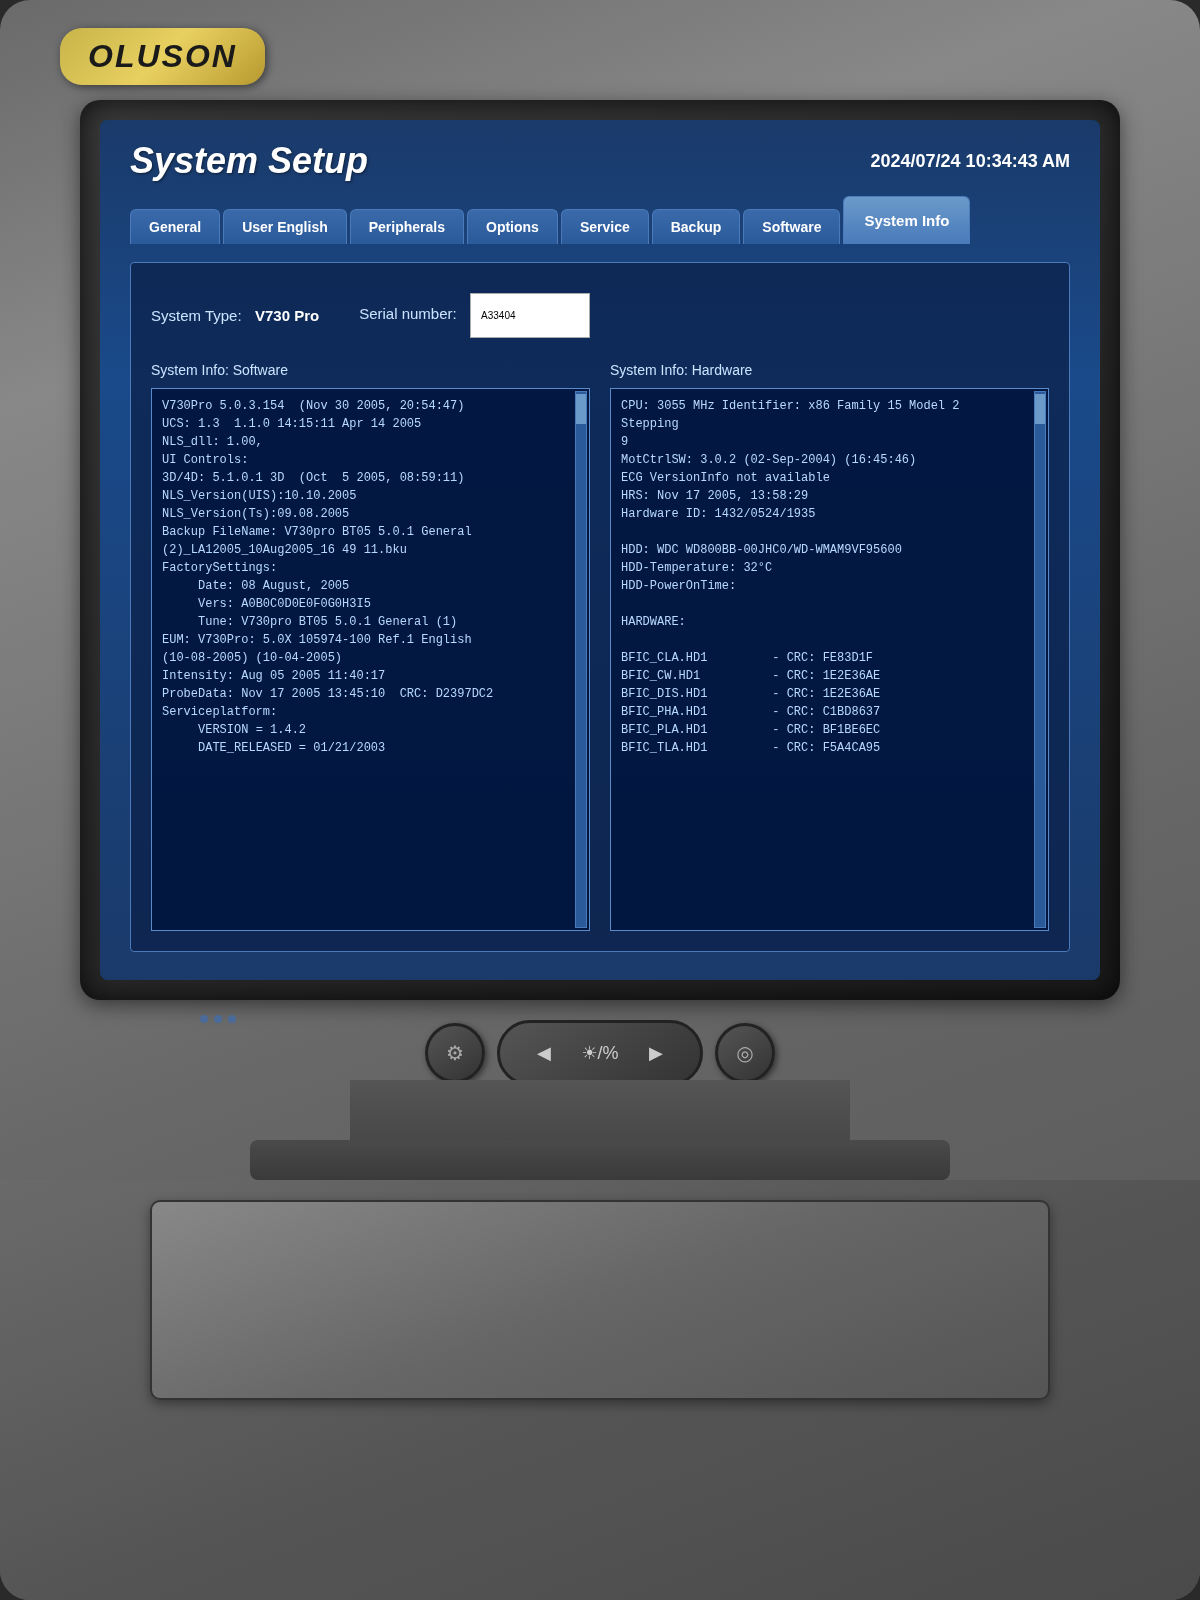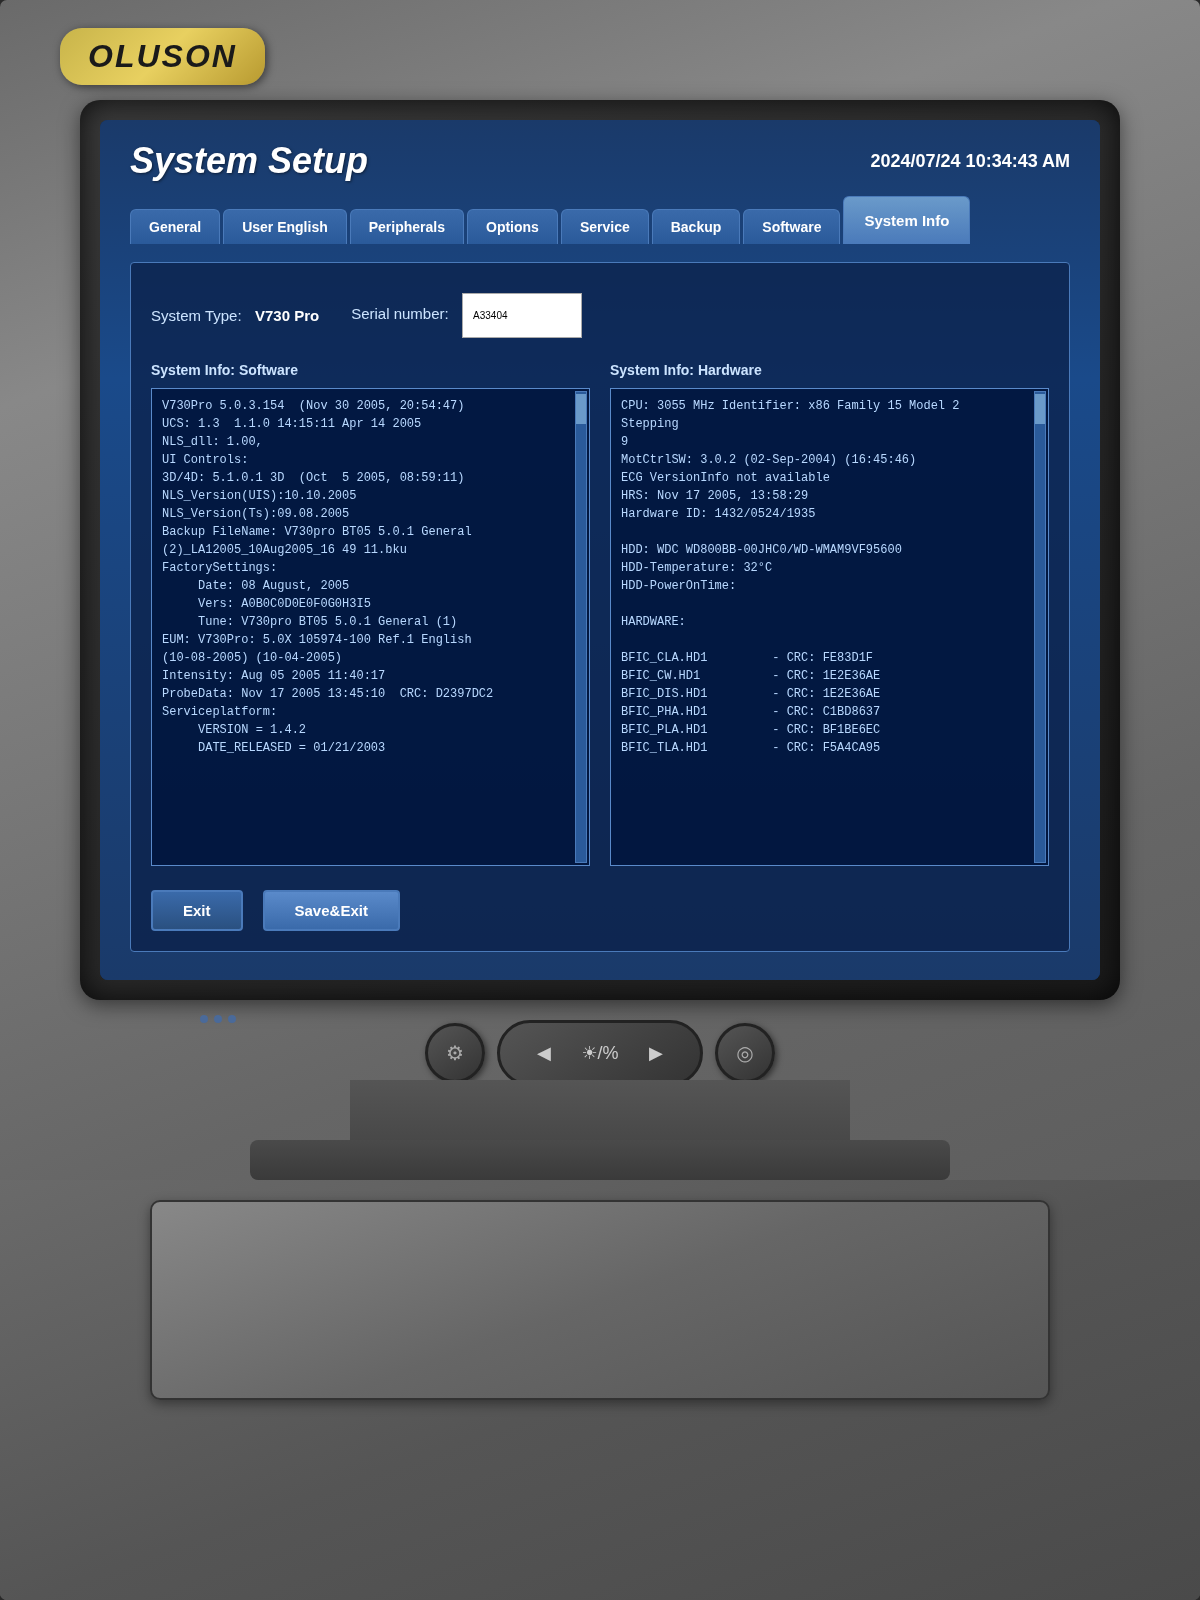--- a/index.html
+++ b/index.html
@@ -12,21 +12,21 @@
       overflow: hidden;
       position: relative;
     }
 
     
     .machine-body {
       width: 1200px;
       height: 1600px;
       background: linear-gradient(160deg, #6a6a6a 0%, #888 20%, #777 40%, #666 60%, #555 100%);
       position: relative;
-      border-radius: 7px;
+      border-radius: 30px;
       overflow: hidden;
     }
 
     
     .logo-badge {
       position: absolute;
       top: 28px;
       left: 60px;
       background: linear-gradient(135deg, #c8b44a, #e8d060, #b89a30);
       border-radius: 22px;
@@ -131,21 +131,21 @@
       padding: 20px;
       height: calc(100% - 130px);
       display: flex;
       flex-direction: column;
       gap: 14px;
     }
 
     
     .system-info-row {
       display: flex;
-      gap: 32px;
+      gap: 40px;
       align-items: center;
       padding: 10px 0;
     }
 
     .info-label {
       color: #cce4ff;
       font-size: 15px;
     }
 
     .info-value {
@@ -175,21 +175,21 @@
     .info-column {
       flex: 1;
       display: flex;
       flex-direction: column;
       gap: 6px;
     }
 
     .column-header {
       color: #cce4ff;
       font-size: 14px;
-      font-weight: bold;
+      font-weight: normal;
       margin-bottom: 4px;
     }
 
     .scrollable-box {
       flex: 1;
       background: rgba(0, 20, 60, 0.8);
       border: 1px solid #5a8aca;
       padding: 8px 10px;
       overflow: hidden;
       position: relative;
@@ -456,24 +456,20 @@
 BFIC_PLA.HD1         - CRC: BF1BE6EC
 BFIC_TLA.HD1         - CRC: F5A4CA95</div>
                 <div class="scrollbar">
                   <div class="scrollbar-thumb"></div>
                 </div>
               </div>
             </div>
 
           </div>
 
-          <div class="button-row">
-            <button class="btn btn-exit">Exit</button>
-            <button class="btn btn-save-exit">Save&amp;Exit</button>
-          </div>
 
         </div>
       </div>
     </div>
   </div>
 
   <div class="dot-indicators">
     <div class="dot"></div>
     <div class="dot"></div>
     <div class="dot"></div>

